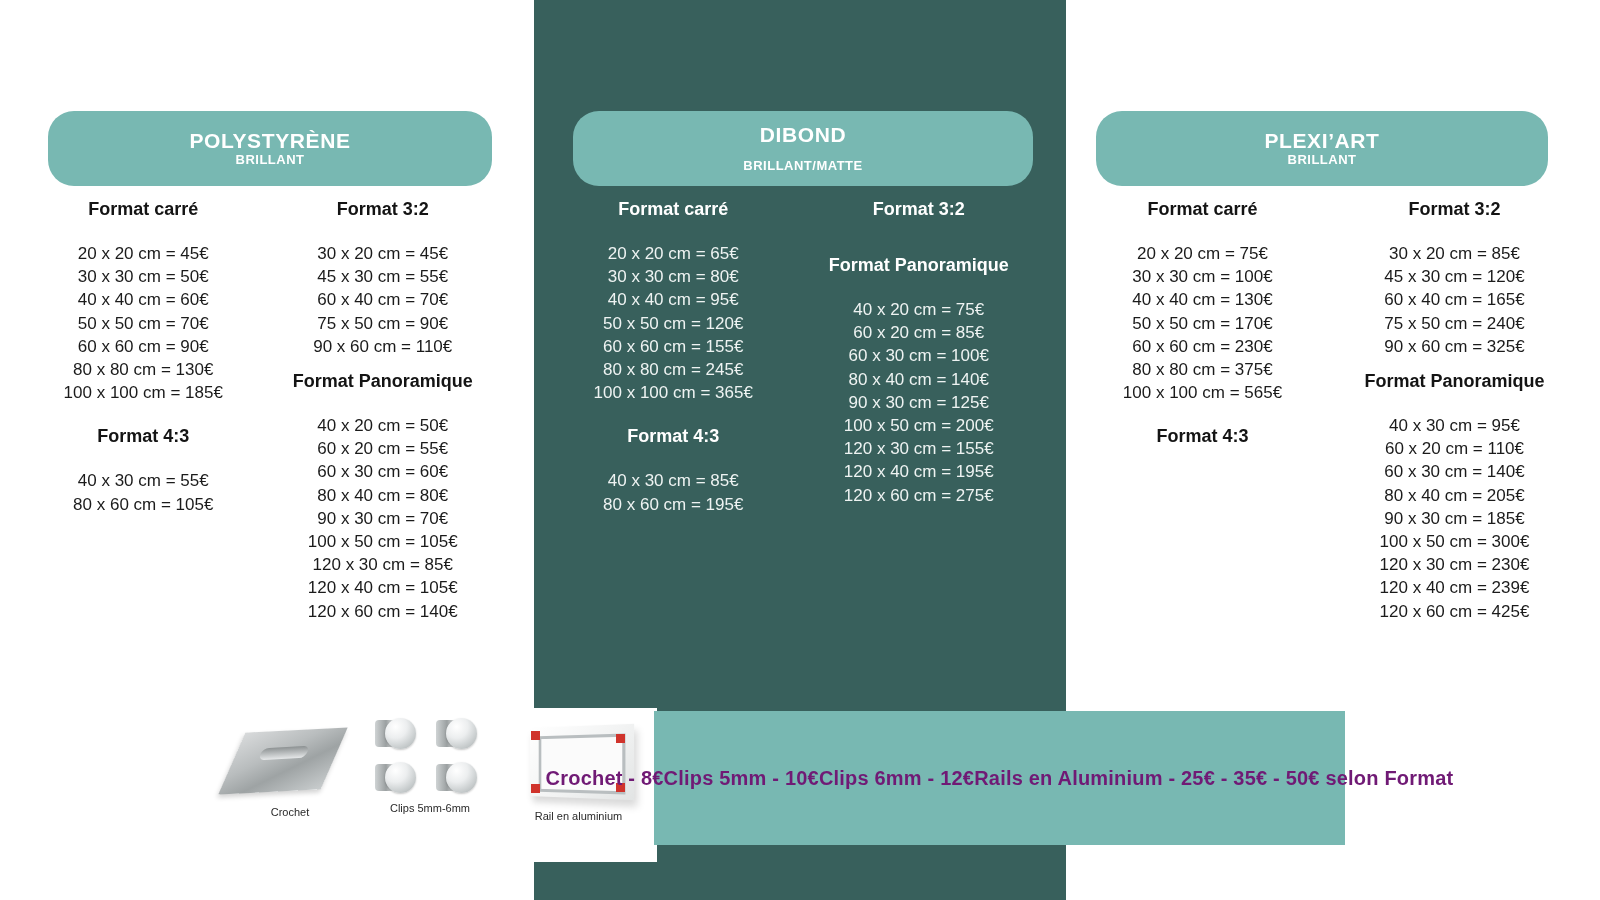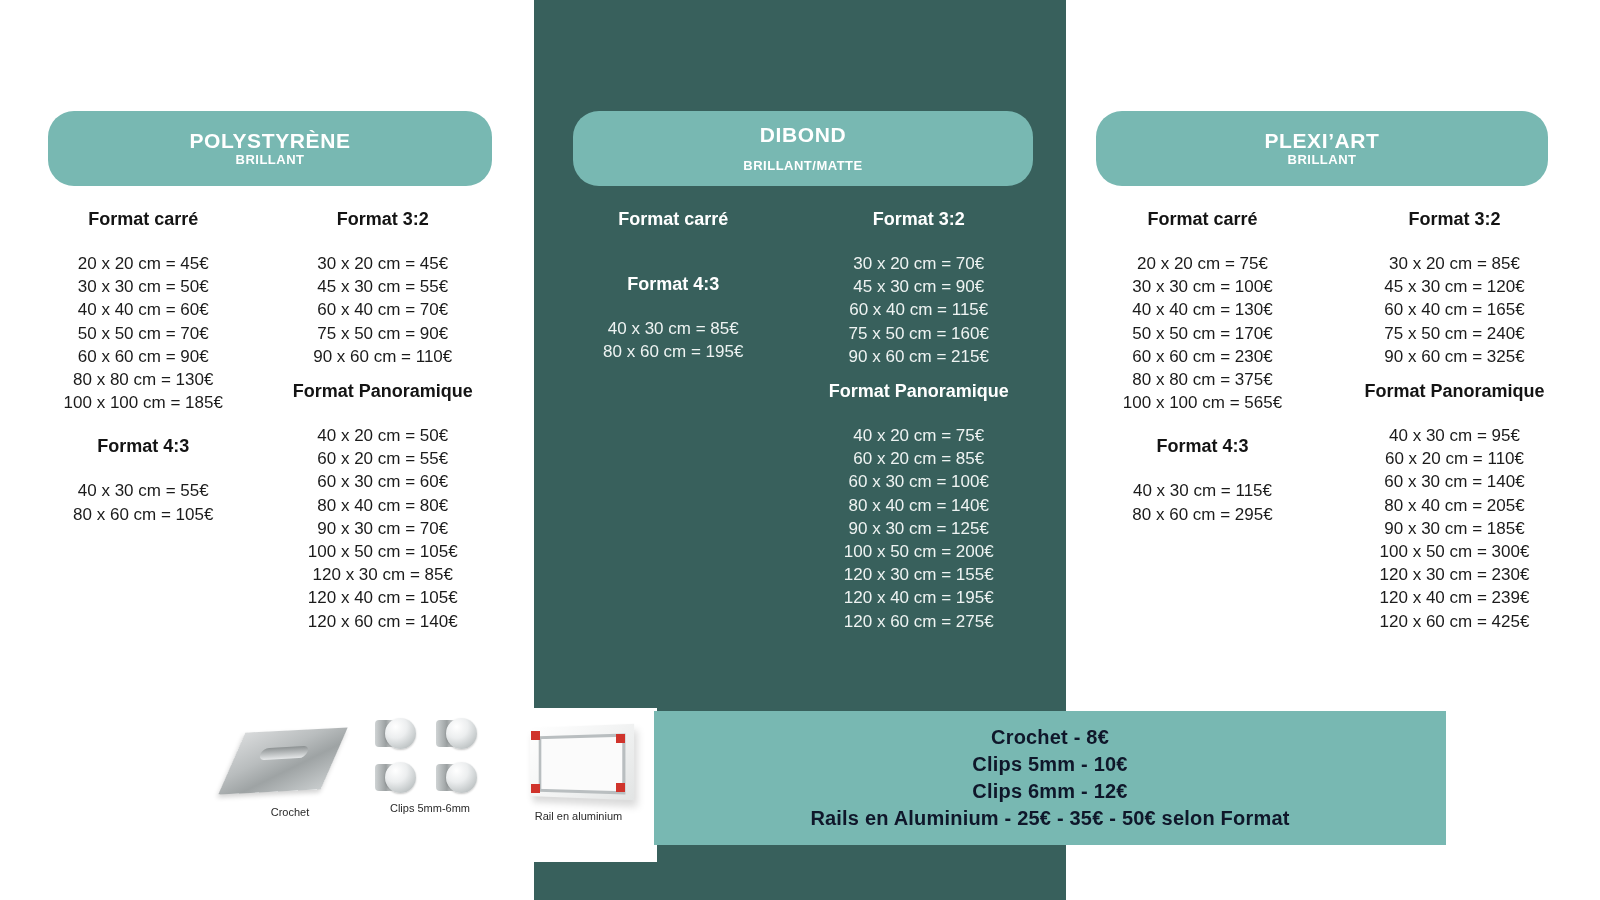--- a/index.html
+++ b/index.html
@@ -65,21 +65,21 @@
     line-height: 1.05;
   }
   .col-header .subtitle {
     font-size: 13px;
     font-weight: bold;
     letter-spacing: 0.5px;
   }
 
   .col-body {
     position: absolute;
-    top: 209px;
+    top: 199px;
     left: 0;
     right: 0;
     display: flex;
     justify-content: space-between;
     gap: 21px;
   }
   .col-poly .col-body   { left: 14px;  right: 18px; }
   .col-dibond .col-body { left: 16px;  right: 24px; }
   .col-plexi .col-body  { left: 12px;  right: 10px; }
 
@@ -231,28 +231,28 @@
   .rc-tl { left: 10px;  top: 9px; }
   .rc-tr { left: 95px;  top: 12px; }
   .rc-bl { left: 10px;  top: 62px; }
   .rc-br { left: 95px;  top: 61px; }
 
   
   .accessory-box {
     position: absolute;
     left: 654px;
     top: 711px;
-    width: 792px;
+    width: 691px;
     height: 134px;
     background: #78b8b2;
     display: flex;
-    flex-direction: column;
+    flex-direction: row;
     align-items: center;
     justify-content: center;
-    color: #0f172a;
+    color: #701a75;
   }
   .accessory-box .acc-line {
     font-size: 20px;
     font-weight: bold;
     line-height: 27px;
     letter-spacing: 0.2px;
     white-space: nowrap;
     font-stretch: condensed;
   }
 </style>
@@ -319,38 +319,40 @@
 
   <div class="product-col col-dibond dark-col">
     <div class="col-header">
       <div class="title">DIBOND</div>
       <div class="subtitle">BRILLANT/MATTE</div>
     </div>
     <div class="col-body">
       <div class="sub-col">
         <div class="group-title">Format carré</div>
         <div class="spacer-lg"></div>
+        <ul class="price-list">
+          <li>20 x 20 cm = 65€</li>
+          <li>30 x 30 cm = 80€</li>
+          <li>40 x 40 cm = 95€</li>
+          <li>50 x 50 cm = 120€</li>
+          <li>60 x 60 cm = 155€</li>
+          <li>80 x 80 cm = 245€</li>
+          <li>100 x 100 cm = 365€</li>
+        </ul>
         <div class="spacer-lg"></div>
         <div class="group-title">Format 4:3</div>
         <div class="spacer-lg"></div>
         <ul class="price-list">
           <li>40 x 30 cm = 85€</li>
           <li>80 x 60 cm = 195€</li>
         </ul>
       </div>
       <div class="sub-col">
         <div class="group-title">Format 3:2</div>
         <div class="spacer-lg"></div>
-        <ul class="price-list">
-          <li>30 x 20 cm = 70€</li>
-          <li>45 x 30 cm = 90€</li>
-          <li>60 x 40 cm = 115€</li>
-          <li>75 x 50 cm = 160€</li>
-          <li>90 x 60 cm = 215€</li>
-        </ul>
         <div class="spacer-sm"></div>
         <div class="group-title">Format Panoramique</div>
         <div class="spacer-lg"></div>
         <ul class="price-list">
           <li>40 x 20 cm = 75€</li>
           <li>60 x 20 cm = 85€</li>
           <li>60 x 30 cm = 100€</li>
           <li>80 x 40 cm = 140€</li>
           <li>90 x 30 cm = 125€</li>
           <li>100 x 50 cm = 200€</li>
@@ -376,24 +378,20 @@
           <li>30 x 30 cm = 100€</li>
           <li>40 x 40 cm = 130€</li>
           <li>50 x 50 cm = 170€</li>
           <li>60 x 60 cm = 230€</li>
           <li>80 x 80 cm = 375€</li>
           <li>100 x 100 cm = 565€</li>
         </ul>
         <div class="spacer-lg"></div>
         <div class="group-title">Format 4:3</div>
         <div class="spacer-lg"></div>
-        <ul class="price-list">
-          <li>40 x 30 cm = 115€</li>
-          <li>80 x 60 cm = 295€</li>
-        </ul>
       </div>
       <div class="sub-col">
         <div class="group-title">Format 3:2</div>
         <div class="spacer-lg"></div>
         <ul class="price-list">
           <li>30 x 20 cm = 85€</li>
           <li>45 x 30 cm = 120€</li>
           <li>60 x 40 cm = 165€</li>
           <li>75 x 50 cm = 240€</li>
           <li>90 x 60 cm = 325€</li>

